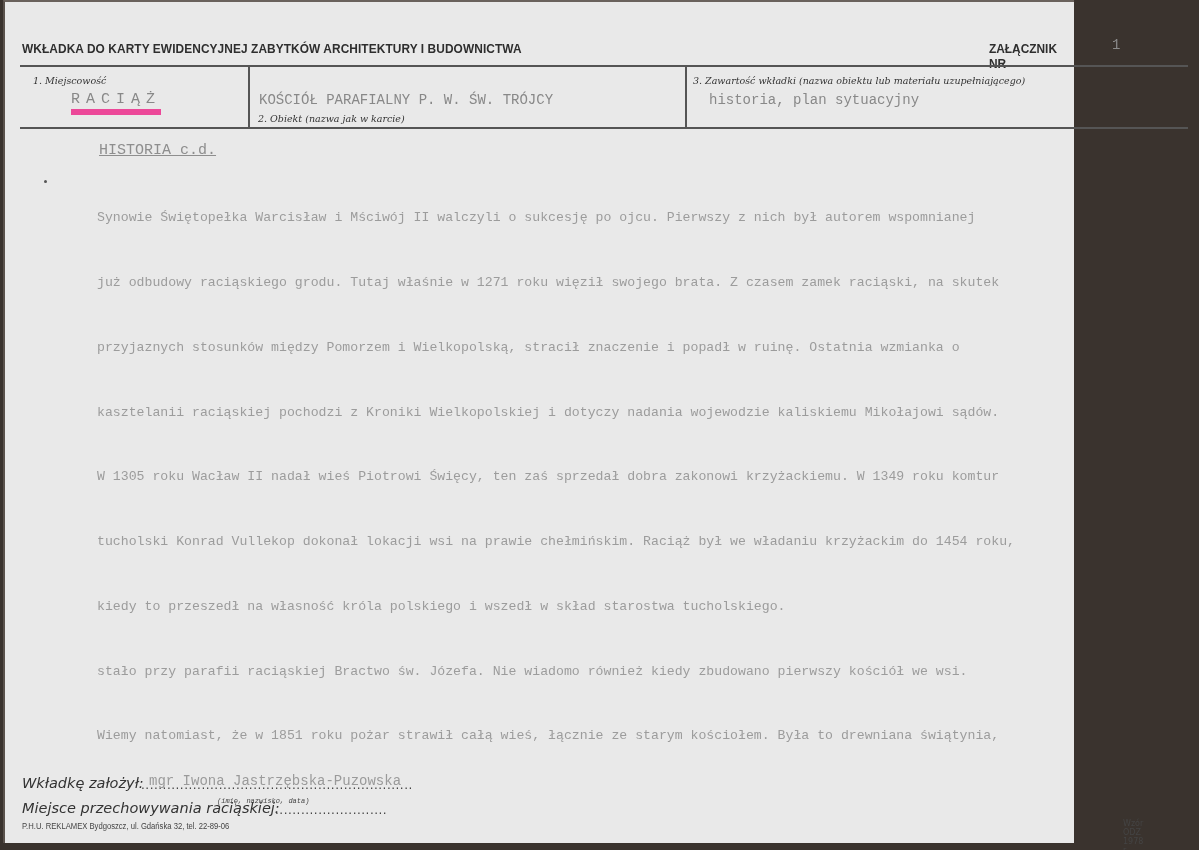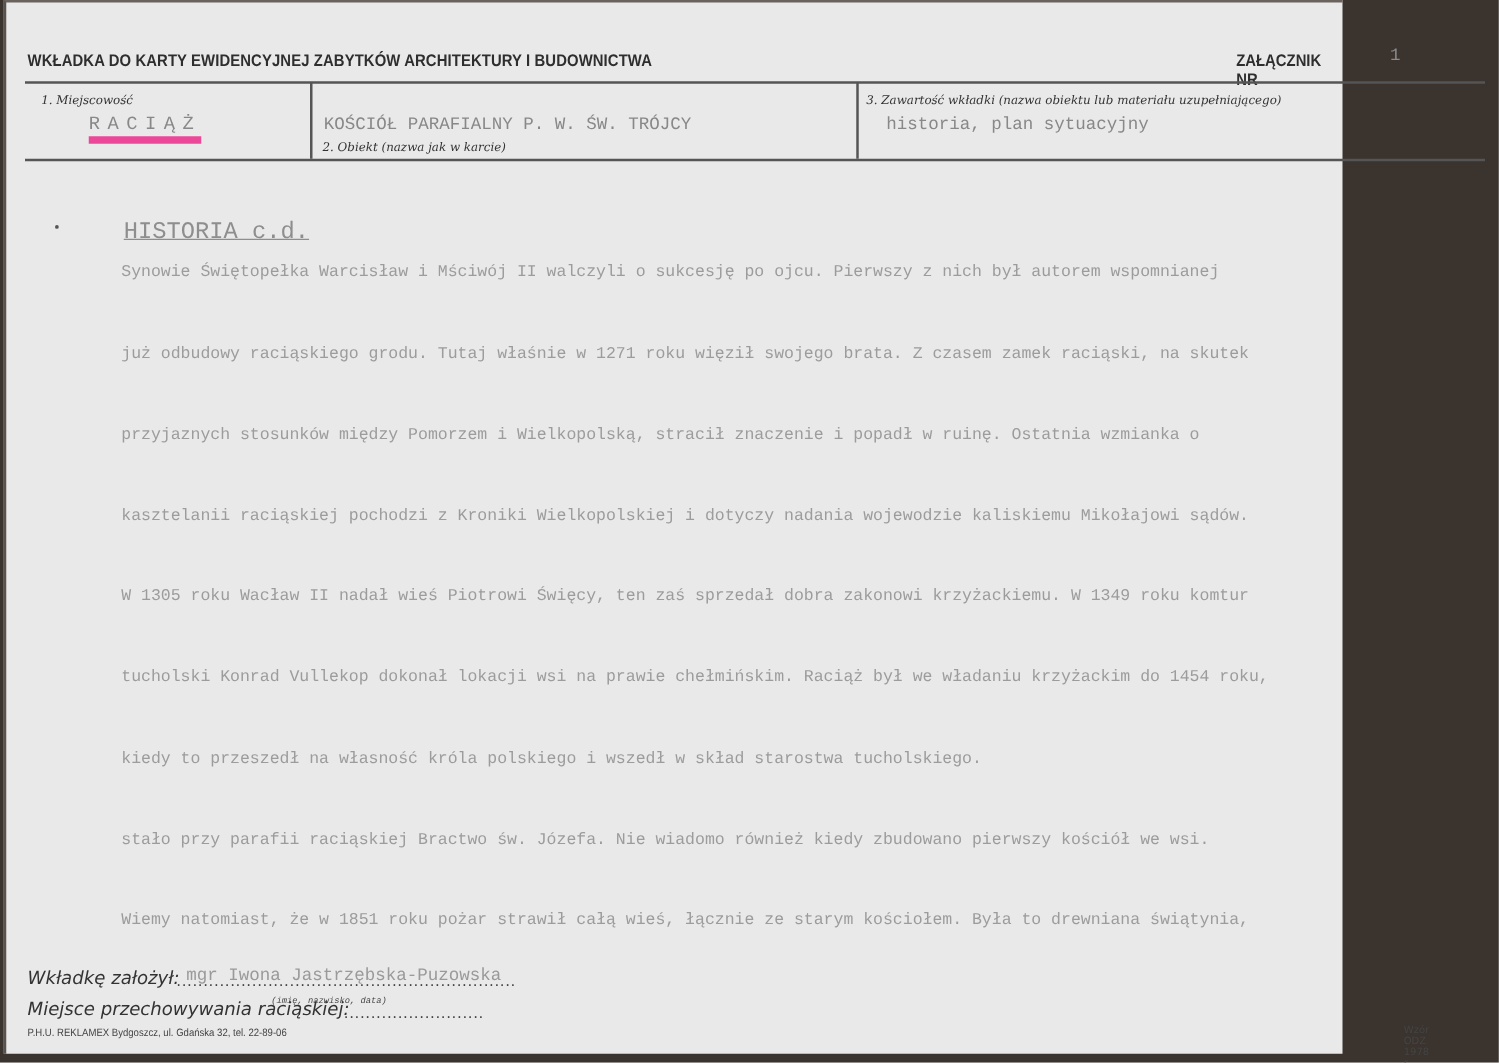--- a/index.html
+++ b/index.html
@@ -49,21 +49,21 @@
       border-bottom: 6px solid #ec4899; padding-bottom: 1px;
     }
     .f2-val {
       position: absolute; left: 254px; top: 90px; font-size: 14px; color: #888;
     }
     .f3-val {
       position: absolute; left: 704px; top: 90px; font-size: 14px; color: #888;
     }
     .body-heading {
       position: absolute; left: 94px; top: 140px;
-      font-size: 19px; color: #8e8e8e; text-decoration: underline; margin-top: 32px;
+      font-size: 15px; color: #8e8e8e; text-decoration: underline;
     }
     .body-lines {
       position: absolute; left: 92px; top: 162px;
       font-size: 13.2px; color: #9c9c9c; line-height: 21.6px;
       white-space: pre;
     }
     .dot-mark {
       position: absolute; left: 39px; top: 178px; width: 3px; height: 3px;
       background: #555; border-radius: 50%;
     }

